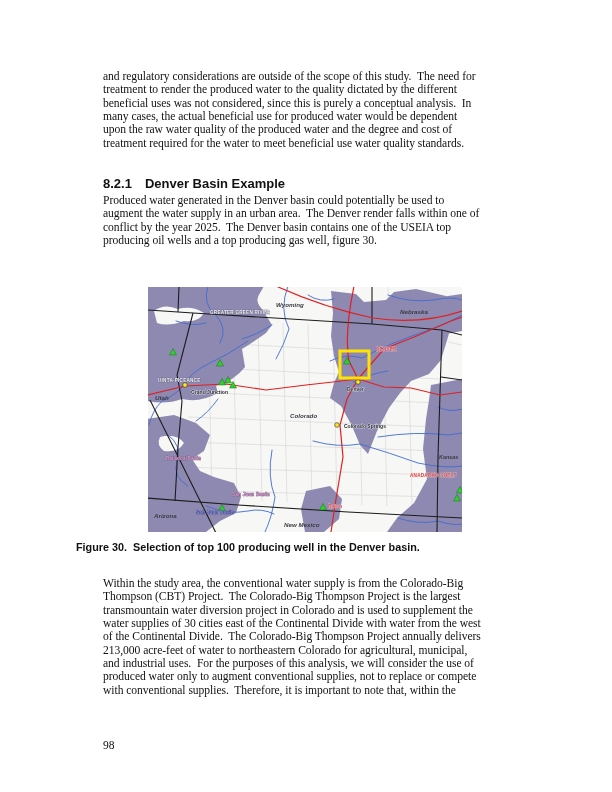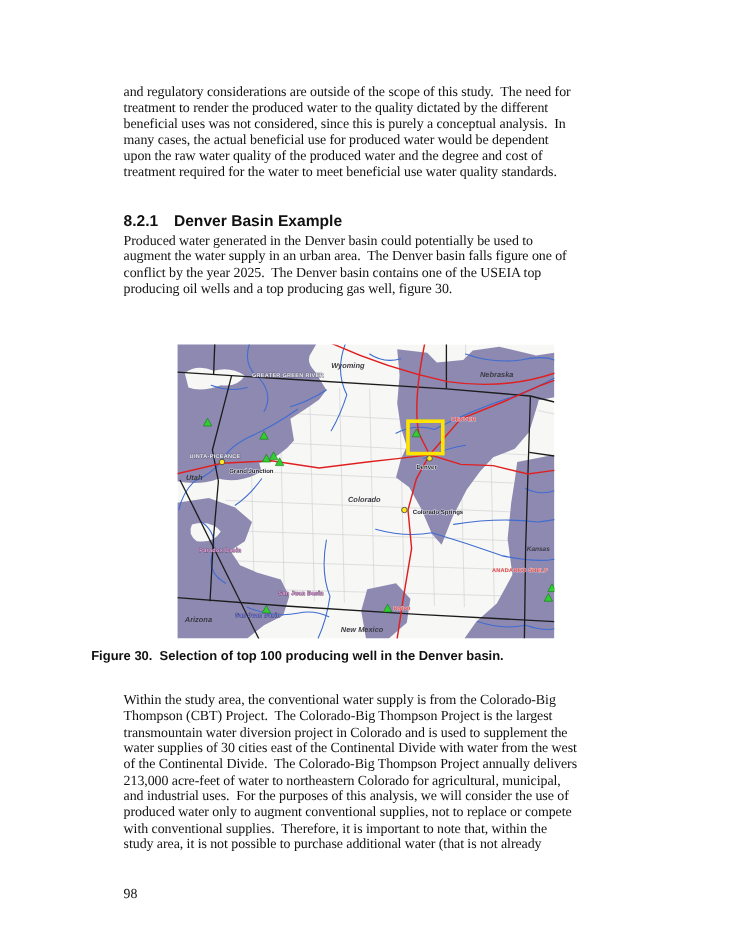--- a/index.html
+++ b/index.html
@@ -54,21 +54,21 @@
     <div class="line">treatment required for the water to meet beneficial use water quality standards.</div>
   </div>
 
   <div class="heading">
     <span>8.2.1</span>
     <span>Denver Basin Example</span>
   </div>
 
   <div class="para" style="top:194px;">
     <div class="line">Produced water generated in the Denver basin could potentially be used to</div>
-    <div class="line">augment the water supply in an urban area.  The Denver basin falls figure one of</div>
+    <div class="line">augment the water supply in an urban area.  The Denver render falls within one of</div>
     <div class="line">conflict by the year 2025.  The Denver basin contains one of the USEIA top</div>
     <div class="line">producing oil wells and a top producing gas well, figure 30.</div>
   </div>
 
   <div class="figure-map">
     <svg width="314" height="245" viewBox="0 0 314 245">
 
       <rect x="0" y="0" width="314" height="245" fill="#f7f7f5"></rect>
 
       <g stroke="#cdcdd1" stroke-width="0.5" fill="none">
@@ -186,18 +186,17 @@
   <div class="para" style="top:577px;">
     <div class="line">Within the study area, the conventional water supply is from the Colorado-Big</div>
     <div class="line">Thompson (CBT) Project.  The Colorado-Big Thompson Project is the largest</div>
     <div class="line">transmountain water diversion project in Colorado and is used to supplement the</div>
     <div class="line">water supplies of 30 cities east of the Continental Divide with water from the west</div>
     <div class="line">of the Continental Divide.  The Colorado-Big Thompson Project annually delivers</div>
     <div class="line">213,000 acre-feet of water to northeastern Colorado for agricultural, municipal,</div>
     <div class="line">and industrial uses.  For the purposes of this analysis, we will consider the use of</div>
     <div class="line">produced water only to augment conventional supplies, not to replace or compete</div>
     <div class="line">with conventional supplies.  Therefore, it is important to note that, within the</div>
-    <div class="line">study area, it is not possible to purchase additional water (that is not already</div>
   </div>
 
   <div class="page-number">98</div>
 
 </div>
 
 </body></html>

